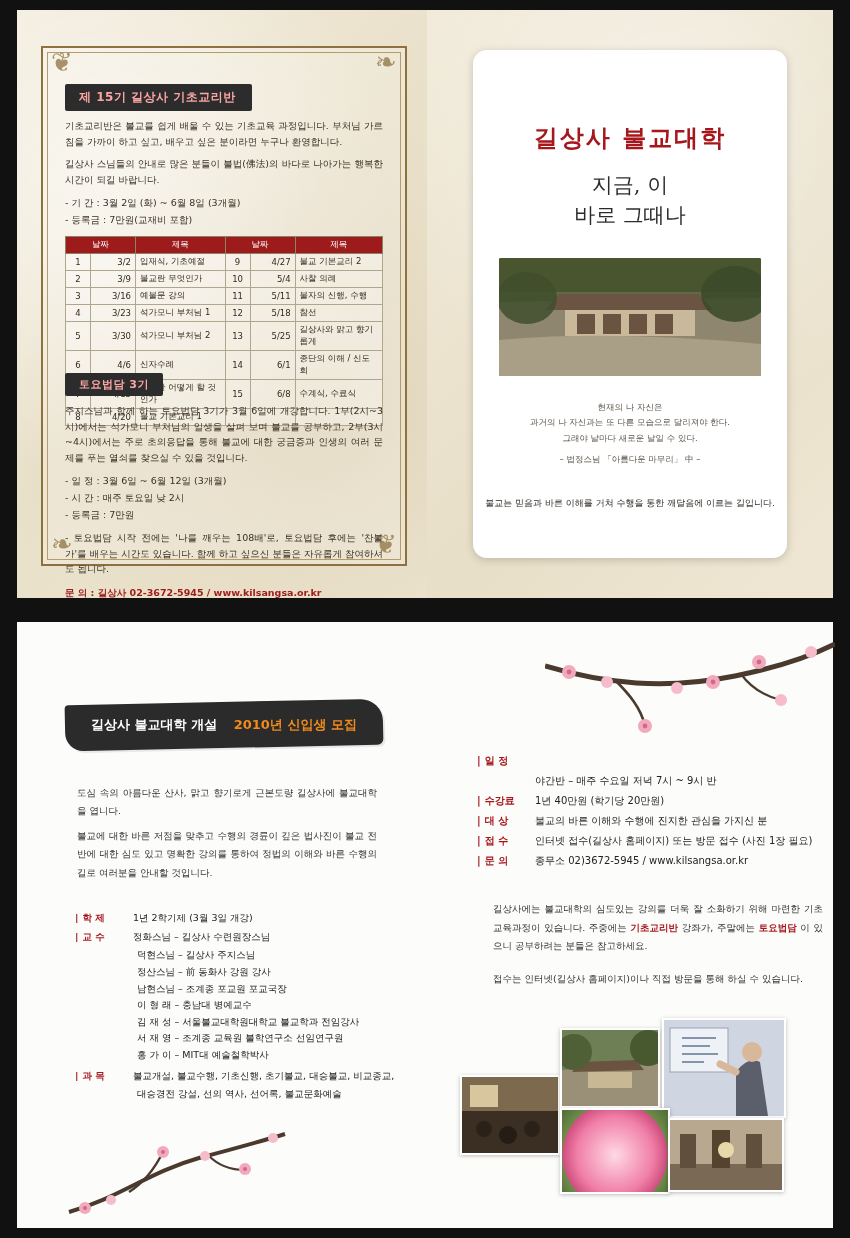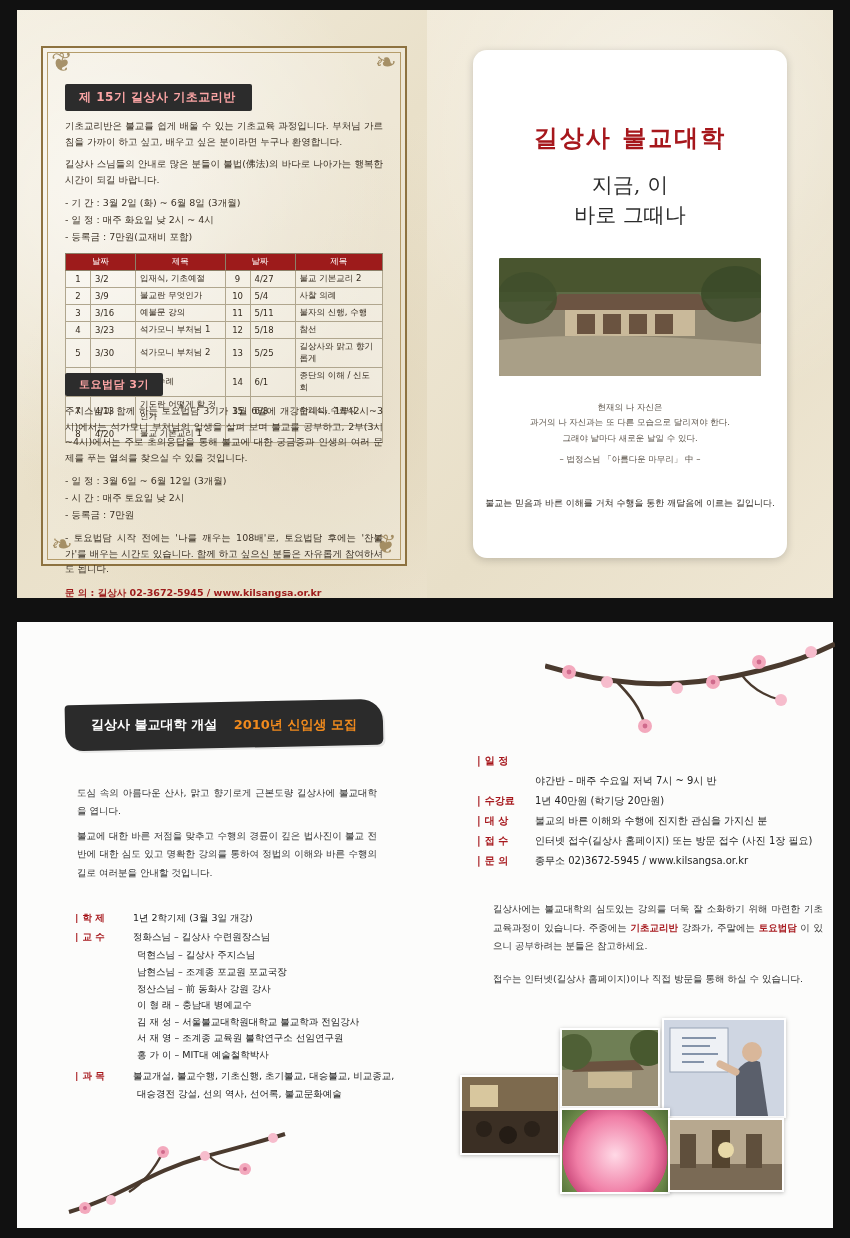--- a/index.html
+++ b/index.html
@@ -38,21 +38,21 @@
   .ribbon.small{font-size:11px;padding:4px 14px;}
 
   .para{font-size:9.5px;line-height:1.65;color:#3a3024;text-align:justify;margin:7px 0 0 0;}
   .meta{font-size:9.5px;line-height:1.8;color:#3a3024;margin-top:6px;}
   .meta div{white-space:nowrap;}
 
   table.sched{border-collapse:collapse;width:318px;margin-top:8px;font-size:8.5px;}
   table.sched th{background:#9d1b1b;color:#fff;font-weight:normal;border:1px solid #8c8069;padding:2px 15px;}
   table.sched td{border:1px solid #b0a68e;padding:2px 4px;color:#33291d;background:rgba(255,255,255,.35);}
   table.sched td.num{width:16px;text-align:center;}
-  table.sched td.date{width:36px;text-align:left;}
+  table.sched td.date{width:36px;text-align:right;}
 
   .contact{font-size:9.5px;color:#9d1b1b;font-weight:bold;margin-top:10px;}
 
   
   .rcard{position:absolute;left:46px;top:40px;width:314px;height:508px;background:#fff;
     border-radius:14px;box-shadow:0 2px 9px rgba(0,0,0,.18);}
   .rtitle{position:absolute;left:0;right:0;top:72px;text-align:center;color:#a6171c;
     font-size:24px;font-weight:bold;letter-spacing:2px;}
   .rcal{position:absolute;left:0;right:0;top:120px;text-align:center;color:#2b2b2b;
     font-family:"DejaVu Serif","Liberation Serif",serif;font-size:21px;line-height:1.45;}
@@ -112,21 +112,20 @@
         <div class="corner c-tr">❧</div>
         <div class="corner c-bl">❧</div>
         <div class="corner c-br">❦</div>
 
         <div class="blk" style="top:36px;">
           <span class="ribbon">제 15기 길상사 기초교리반</span>
           <p class="para">기초교리반은 불교를 쉽게 배울 수 있는 기초교육 과정입니다. 부처님 가르침을 가까이 하고 싶고, 배우고 싶은 분이라면 누구나 환영합니다.</p>
           <p class="para">길상사 스님들의 안내로 많은 분들이 불법(佛法)의 바다로 나아가는 행복한 시간이 되길 바랍니다.</p>
           <div class="meta">
             <div>- 기  간 : 3월 2일 (화) ~ 6월 8일 (3개월)</div>
-            <div>- 일  정 : 매주 화요일 낮 2시 ~ 4시</div>
             <div>- 등록금 : 7만원(교재비 포함)</div>
           </div>
 
           <table class="sched">
             <thead>
               <tr>
                 <th colspan="2">날짜</th>
                 <th>제목</th>
                 <th colspan="2">날짜</th>
                 <th>제목</th>
@@ -270,22 +269,22 @@
         <div class="lrow">
           <span class="lkey">학  제</span>
           <span class="lval">1년 2학기제 (3월 3일 개강)</span>
         </div>
         <div class="lrow">
           <span class="lkey">교  수</span>
           <span class="lval">정화스님 – 길상사 수련원장스님</span>
         </div>
         <div class="sub">
           <div>덕현스님 – 길상사 주지스님</div>
+          <div>정산스님 – 前 동화사 강원 강사</div>
           <div>남현스님 – 조계종 포교원 포교국장</div>
-          <div>정산스님 – 前 동화사 강원 강사</div>
           <div>이 형 래 – 충남대 병예교수</div>
           <div>김 재 성 – 서울불교대학원대학교 불교학과 전임강사</div>
           <div>서 재 영 – 조계종 교육원 불학연구소 선임연구원</div>
           <div>홍 가 이 – MIT대 예술철학박사</div>
         </div>
         <div class="lrow" style="margin-top:4px;">
           <span class="lkey">과  목</span>
           <span class="lval">불교개설, 불교수행, 기초신행, 초기불교, 대승불교, 비교종교,</span>
         </div>
         <div class="sub">대승경전 강설, 선의 역사, 선어록, 불교문화예술</div>

